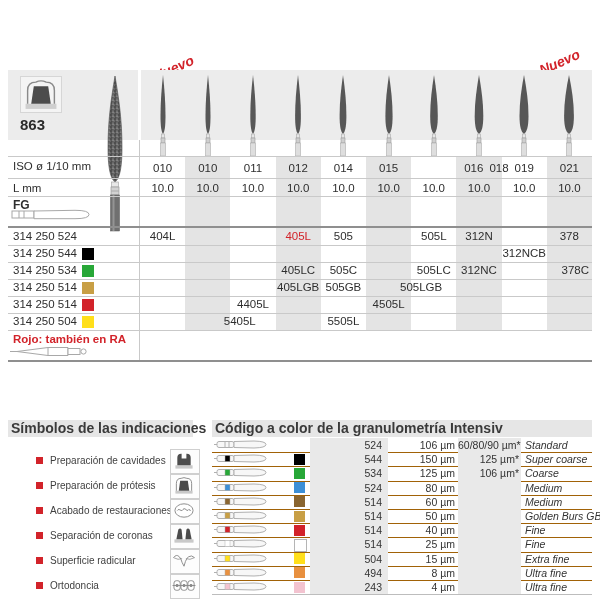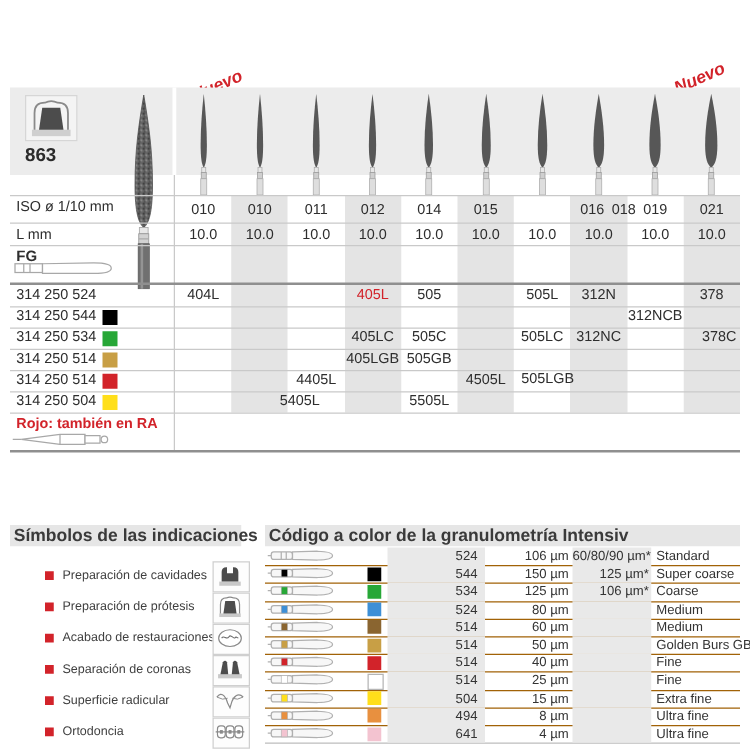--- a/index.html
+++ b/index.html
@@ -28,21 +28,21 @@
              background:#e6e6e6;white-space:nowrap;}
   .sym-item{height:25px;}
   .sym-sq{left:28px;top:8px;width:7px;height:7px;background:#d2232a;}
   .sym-label{left:42px;top:6px;font-size:10px;color:#3f3f3f;white-space:nowrap;}
   .sym-iconbox{left:162px;top:0px;width:28px;height:23px;background:#fdfdfd;border:1px solid #cfcfcf;}
   .grit-row{left:0;width:380px;height:14.2px;border-bottom:1px solid #a16207;font-size:10.5px;line-height:14px;color:#333;}
   .grit-cell{position:absolute;top:0;height:100%;white-space:nowrap;}
   .grit-num{left:98px;width:72px;text-align:right;background:#e9e9e9;padding-right:6px;}
   .grit-size{left:185px;width:58px;text-align:right;}
   .grit-extra{left:246px;width:61px;text-align:right;background:#e9e9e9;padding-right:2px;}
-  .grit-grade{left:311px;width:69px;text-align:left;padding-left:2px;}
+  .grit-grade{left:311px;width:69px;text-align:left;padding-left:2px;font-style:italic;}
   .grit-sq{left:82px;top:1.5px;width:11px;height:11px;}
 </style>
 </head>
 <body>
 
 <div class="canvas">
 
   <div class="abs nuevo" style="left:152px;top:60px;">Nuevo</div>
   <div class="abs nuevo" style="left:538px;top:54px;">Nuevo</div>
 
@@ -240,21 +240,21 @@
       <div class="abs sq" style="left:74px;top:194.5px;background:#27a737;"></div>
       <div class="abs cell" style="left:267.6px;top:192px;width:45.2px;">405LC</div>
       <div class="abs cell" style="left:312.8px;top:192px;width:45.2px;">505C</div>
       <div class="abs cell" style="left:403.2px;top:192px;width:45.2px;">505LC</div>
       <div class="abs cell" style="left:448.4px;top:192px;width:45.2px;">312NC</div>
       <div class="abs cell" style="left:538.8px;top:192px;width:57px;">378C</div>
       <div class="abs rowlabel" style="top:209px;line-height:17px;">314 250 514</div>
       <div class="abs sq" style="left:74px;top:211.5px;background:#c89f45;"></div>
       <div class="abs cell" style="left:267.6px;top:209px;width:45.2px;">405LGB</div>
       <div class="abs cell" style="left:312.8px;top:209px;width:45.2px;">505GB</div>
-      <div class="abs cell" style="left:409px;top:209px;width:33px;margin-top:16px;">505LGB</div>
+      <div class="abs cell" style="left:392px;top:209px;width:33px;">505LGB</div>
       <div class="abs rowlabel" style="top:226px;line-height:17px;">314 250 514</div>
       <div class="abs sq" style="left:74px;top:228.5px;background:#d2232a;"></div>
       <div class="abs cell" style="left:222.4px;top:226px;width:45.2px;">4405L</div>
       <div class="abs cell" style="left:358.0px;top:226px;width:45.2px;">4505L</div>
       <div class="abs rowlabel" style="top:243px;line-height:17px;">314 250 504</div>
       <div class="abs sq" style="left:74px;top:245.5px;background:#ffdf1b;"></div>
       <div class="abs cell" style="left:177.2px;top:243px;width:45.2px;padding-left:32px;">5405L</div>
       <div class="abs cell" style="left:312.8px;top:243px;width:45.2px;">5505L</div>
     </div>
 
@@ -453,21 +453,21 @@
           <div class="grit-cell grit-grade">Ultra fine</div>
         </div>
         <div class="abs grit-row" style="top: 142px; border-bottom-color: rgb(189, 189, 189);">
           <div class="grit-cell" style="left:2px;top:1px;"><svg width="54" height="11" viewBox="0 0 54 11">
     <line x1="0" y1="5.5" x2="3" y2="5.5" stroke="#b0b0b0"></line>
     <rect x="3" y="2.5" width="17" height="6" rx="2" fill="#f7f7f7" stroke="#b0b0b0"></rect>
     <rect x="11" y="2.5" width="5" height="6" fill="#f3c3d0" stroke="#b0b0b0" stroke-width="0.5"></rect>
     <path d="M20,2.5 L40,2 Q52,2.3 52,5.5 Q52,8.7 40,9 L20,8.5 Z" fill="#f7f7f7" stroke="#b0b0b0"></path>
   </svg></div>
           <div class="grit-cell grit-sq" style="background:#f3c3d0;"></div>
-          <div class="grit-cell grit-num">641</div>
+          <div class="grit-cell grit-num">243</div>
           <div class="grit-cell grit-size">4 µm</div>
           <div class="grit-cell grit-extra"></div>
           <div class="grit-cell grit-grade">Ultra fine</div>
         </div>
       </div>
   </div>
 
 </div>
 
 </body></html>

